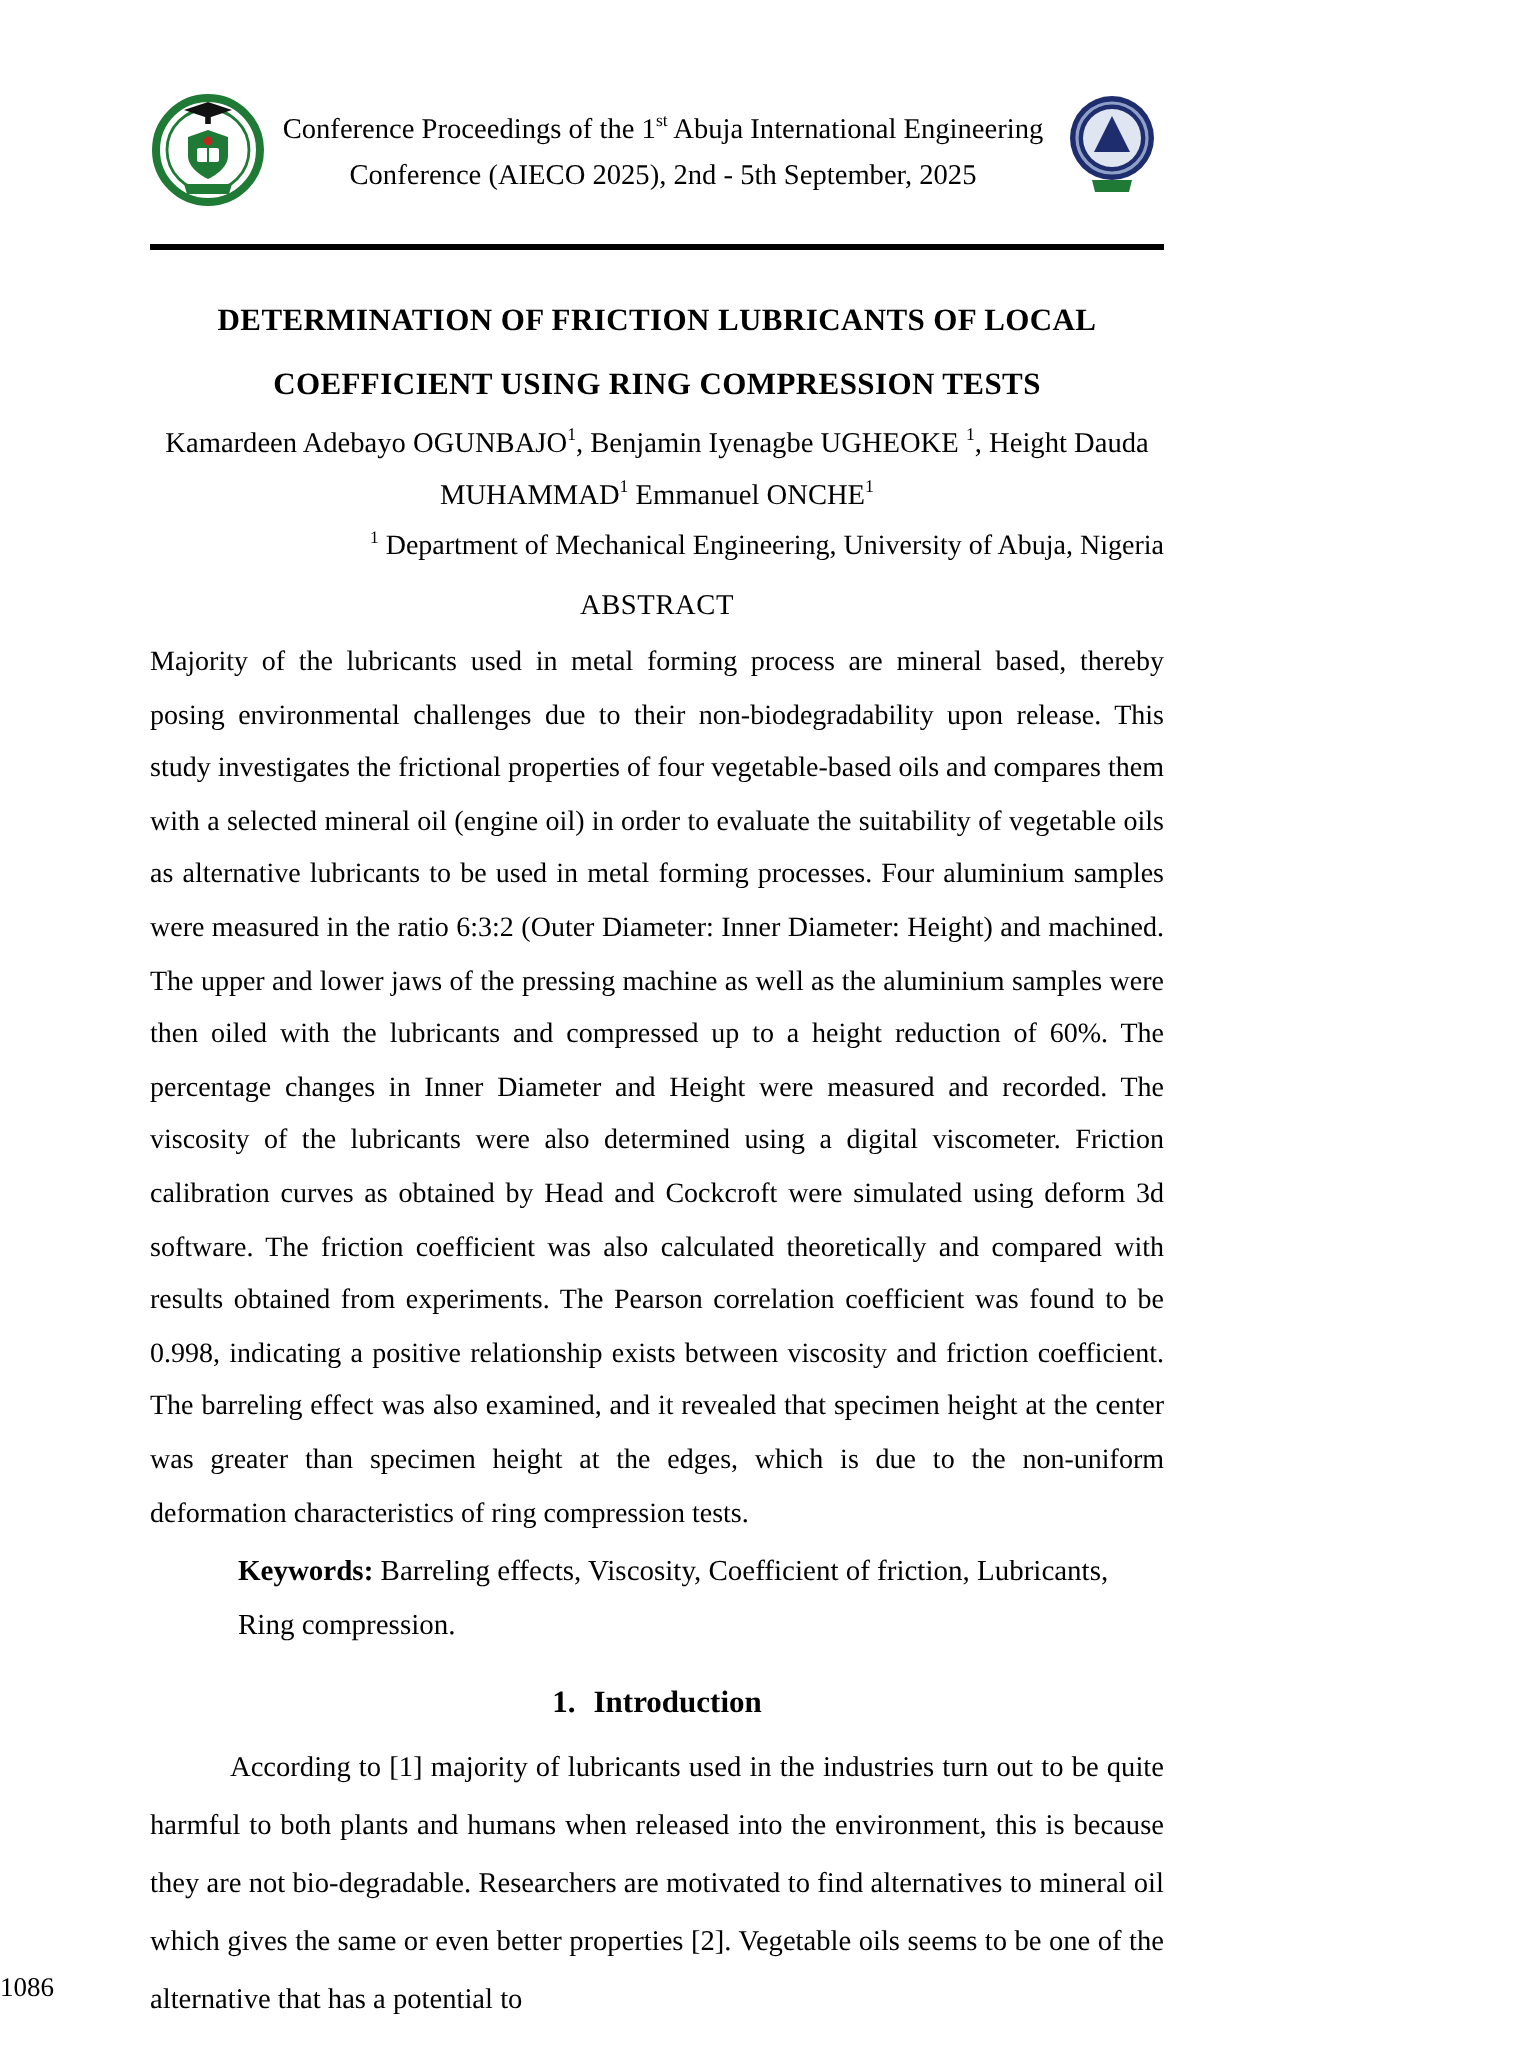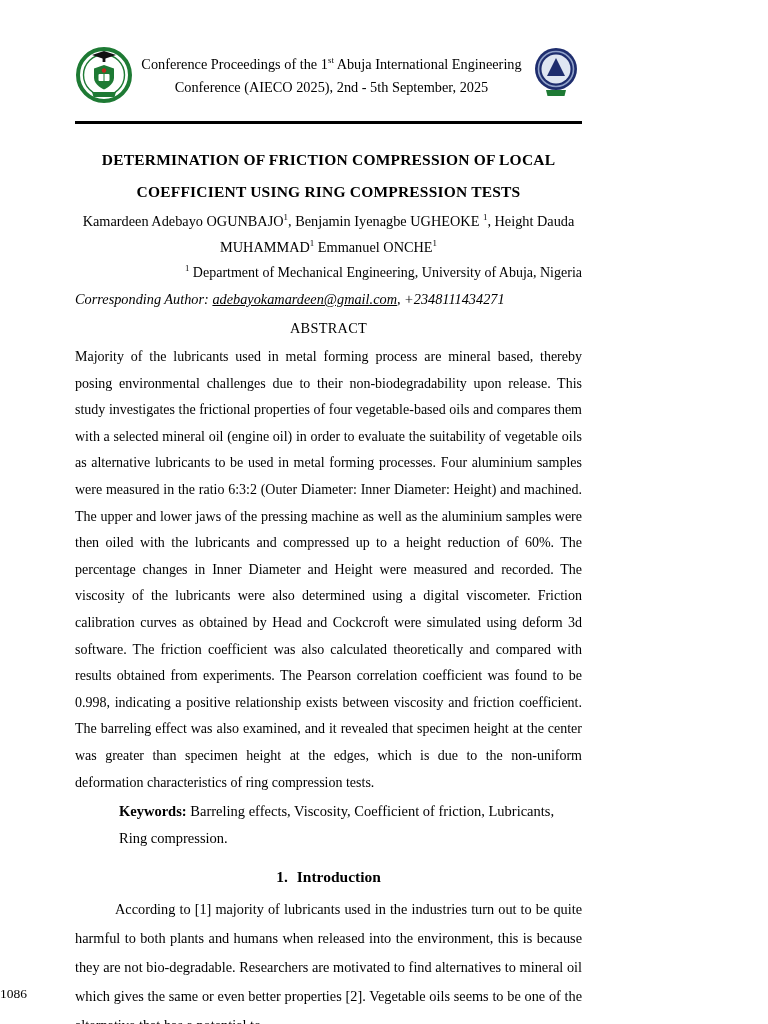--- a/index.html
+++ b/index.html
@@ -91,30 +91,29 @@
         <path d="M17 30 L26 12 L35 30 Z" fill="#1e2d6e"></path>
         <circle cx="26" cy="23" r="17.5" fill="none" stroke="#8fa0c8" stroke-width="1.6"></circle>
         <path d="M16 44 L36 44 L34.5 50 L17.5 50 Z" fill="#1e7a34"></path>
       </svg>
     </div>
   </header>
 
   <div class="rule"></div>
 
   <h1 class="title">
-    <span class="title-line">DETERMINATION OF FRICTION COMPRESSION OF LOCAL</span>
+    <span class="title-line">DETERMINATION OF FRICTION LUBRICANTS OF LOCAL</span>
     <span class="title-line">COEFFICIENT USING RING COMPRESSION TESTS</span>
   </h1>
 
   <p class="authors"><span>Kamardeen Adebayo OGUNBAJO</span><sup>1</sup><span>, Benjamin Iyenagbe UGHEOKE </span><sup>1</sup><span>, Height Dauda MUHAMMAD</span><sup>1</sup><span> Emmanuel ONCHE</span><sup>1</sup></p>
 
   <p class="affiliation"><sup>1</sup><span> Department of Mechanical Engineering, University of Abuja, Nigeria</span></p>
 
 
-  <p class="corresponding"><span>Corresponding Author: </span><span class="email-link">adebayokamardeen@gmail.com</span><span>, +2348111434271</span></p>
 
   <h2 class="abstract-heading">ABSTRACT</h2>
 
   <p class="abstract-body">Majority of the lubricants used in metal forming process are mineral based, thereby posing environmental challenges due to their non-biodegradability upon release. This study investigates the frictional properties of four vegetable-based oils and compares them with a selected mineral oil (engine oil) in order to evaluate the suitability of vegetable oils as alternative lubricants to be used in metal forming processes. Four aluminium samples were measured in the ratio 6:3:2 (Outer Diameter: Inner Diameter: Height) and machined. The upper and lower jaws of the pressing machine as well as the aluminium samples were then oiled with the lubricants and compressed up to a height reduction of 60%. The percentage changes in Inner Diameter and Height were measured and recorded. The viscosity of the lubricants were also determined using a digital viscometer. Friction calibration curves as obtained by Head and Cockcroft were simulated using deform 3d software. The friction coefficient was also calculated theoretically and compared with results obtained from experiments. The Pearson correlation coefficient was found to be 0.998, indicating a positive relationship exists between viscosity and friction coefficient. The barreling effect was also examined, and it revealed that specimen height at the center was greater than specimen height at the edges, which is due to the non-uniform deformation characteristics of ring compression tests.</p>
 
   <p class="keywords"><span class="keywords-label">Keywords:</span><span> Barreling effects, Viscosity, Coefficient of friction, Lubricants, Ring compression.</span></p>
 
   <h2 class="section-heading"><span class="section-num">1.</span><span>Introduction</span></h2>
 
   <p class="intro-body">According to [1] majority of lubricants used in the industries turn out to be quite harmful to both plants and humans when released into the environment, this is because they are not bio-degradable. Researchers are motivated to find alternatives to mineral oil which gives the same or even better properties [2]. Vegetable oils seems to be one of the alternative that has a potential to</p>

